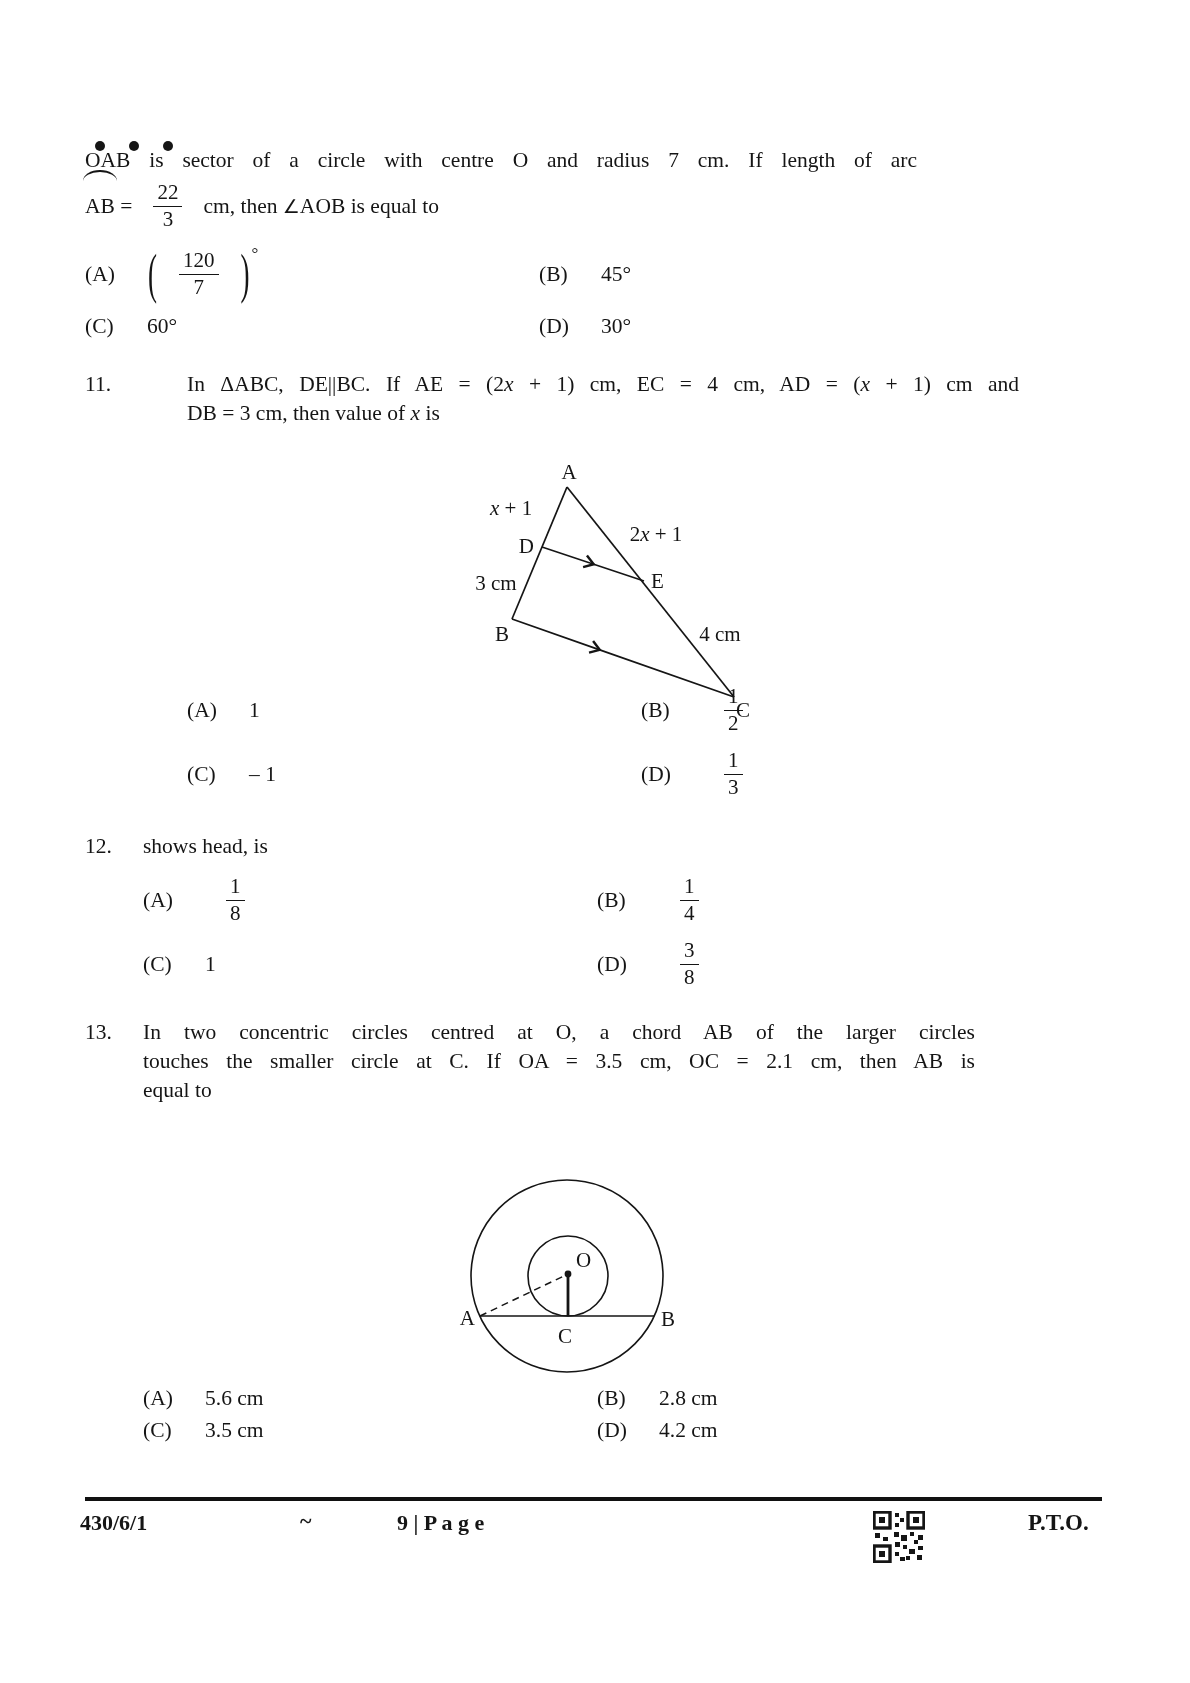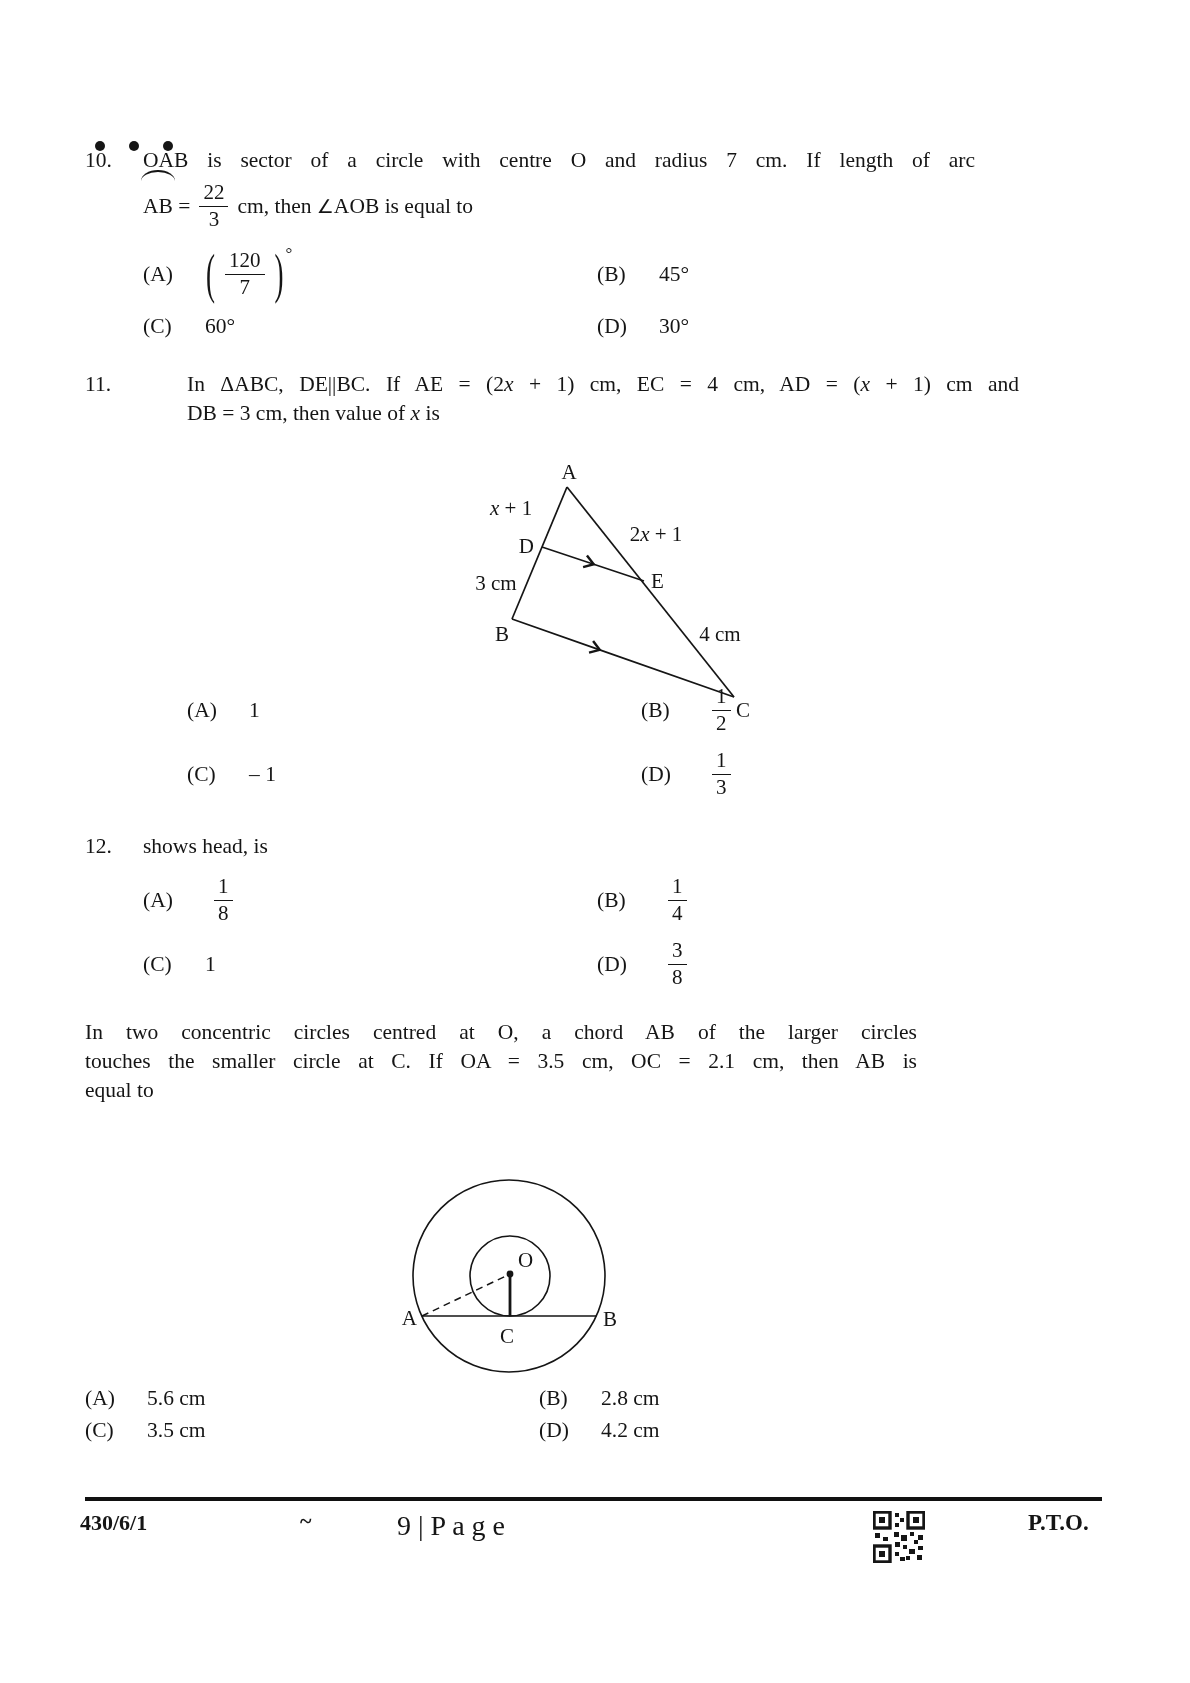--- a/index.html
+++ b/index.html
@@ -22,21 +22,21 @@
   .qnum{width:58px;flex:none;line-height:29px;}
   .qbody{width:832px;flex:none;}
   .qline{line-height:29px;}
   .jline{text-align:justify;text-align-last:justify;}
   .it{font-style:italic;}
 
   .mathline{line-height:58px;white-space:nowrap;}
   .mathline > span{vertical-align:middle;}
 
   .frac{display:inline-flex;flex-direction:column;align-items:center;
-        vertical-align:middle;line-height:1.12;font-size:21px;margin:0 9px;}
+        vertical-align:middle;line-height:1.12;font-size:21px;margin:0 21px;}
   .frac .fn{padding:0 4px 1px;border-bottom:1.8px solid #151515;}
   .frac .fd{padding-top:1px;}
 
   .arcwrap{position:relative;display:inline-block;}
   .arcwrap .arc{position:absolute;top:-7px;left:-2px;right:-2px;height:9px;
       border-top:2px solid #151515;border-radius:50% 50% 0 0/100% 100% 0 0;}
 
   .ang{font-family:"DejaVu Sans",sans-serif;font-size:19px;}
 
   .tparen{display:inline-block;transform:scaleY(2.05);font-size:27px;
@@ -50,21 +50,21 @@
   .frow{min-height:56px;}
   .trow{min-height:32px;}
 
   .diag{display:block;}
   svg text{font-family:"Liberation Serif","DejaVu Serif",serif;font-size:21px;fill:#151515;}
 
   .footer{position:absolute;left:0;top:1497px;width:1190px;}
   .frule{position:absolute;left:85px;top:0;width:1017px;height:4px;background:#111;}
   .fcode{position:absolute;left:80px;top:13px;font-weight:bold;font-size:22px;}
   .ftilde{position:absolute;left:300px;top:11px;font-weight:bold;font-size:22px;}
-  .fpage{position:absolute;left:397px;top:13px;font-weight:normal;font-size:28px;}
+  .fpage{position:absolute;left:397px;top:13px;font-weight:bold;font-size:22px;}
   .fpto{position:absolute;left:1028px;top:13px;font-weight:bold;font-size:23px;}
   .fqr{position:absolute;left:873px;top:14px;}
 
   .mt-q11{margin-top:28px;gap:44px;}
   .mt-q12{margin-top:30px;}
   .mt-q13{margin-top:26px;}
   .t-opts1{margin-top:11px;}
   .t-opts2{margin-top:8px;}
   .tri-svg{margin-left:257px;margin-top:1px;}
   .tri-opts{margin-top:-42px;}
@@ -76,21 +76,20 @@
 
 <div class="page">
 
   <div class="dots">
     <div class="dot"></div>
     <div class="dot"></div>
     <div class="dot"></div>
   </div>
 
   <div class="q">
-    <div class="qnum">10.</div>
     <div class="qbody">
       <div class="qline jline">OAB is sector of a circle with centre O and radius 7 cm. If length of arc</div>
       <div class="mathline"><span class="arcwrap"><span class="arc"></span><span>AB</span></span> <span>=</span><span class="frac">
             <span class="fn">22</span>
             <span class="fd">3</span>
           </span><span>cm, then </span><span class="ang">∠</span><span>AOB is equal to</span></div>
 
       <div class="orow frow t-opts1">
         <div class="opt">
           <span class="olet">(A)</span>
@@ -206,20 +205,21 @@
           <span class="ogap"><span class="frac">
                 <span class="fn">3</span>
                 <span class="fd">8</span>
               </span></span>
         </div>
       </div>
     </div>
   </div>
 
   <div class="q mt-q13">
+    <div class="qnum">13.</div>
     <div class="qbody">
       <div class="qline jline">In two concentric circles centred at O, a chord AB of the larger circles</div>
       <div class="qline jline">touches the smaller circle at C. If OA = 3.5 cm, OC = 2.1 cm, then AB is</div>
       <div class="qline">equal to</div>
 
       <svg class="diag cir-svg" width="230" height="220" viewBox="0 0 230 220">
         <g stroke="#151515" fill="none">
           <circle cx="112" cy="110" r="96" stroke-width="1.6"></circle>
           <circle cx="113" cy="110" r="40" stroke-width="1.6"></circle>
           <line x1="24.7" y1="150" x2="199.3" y2="150" stroke-width="1.7"></line>

